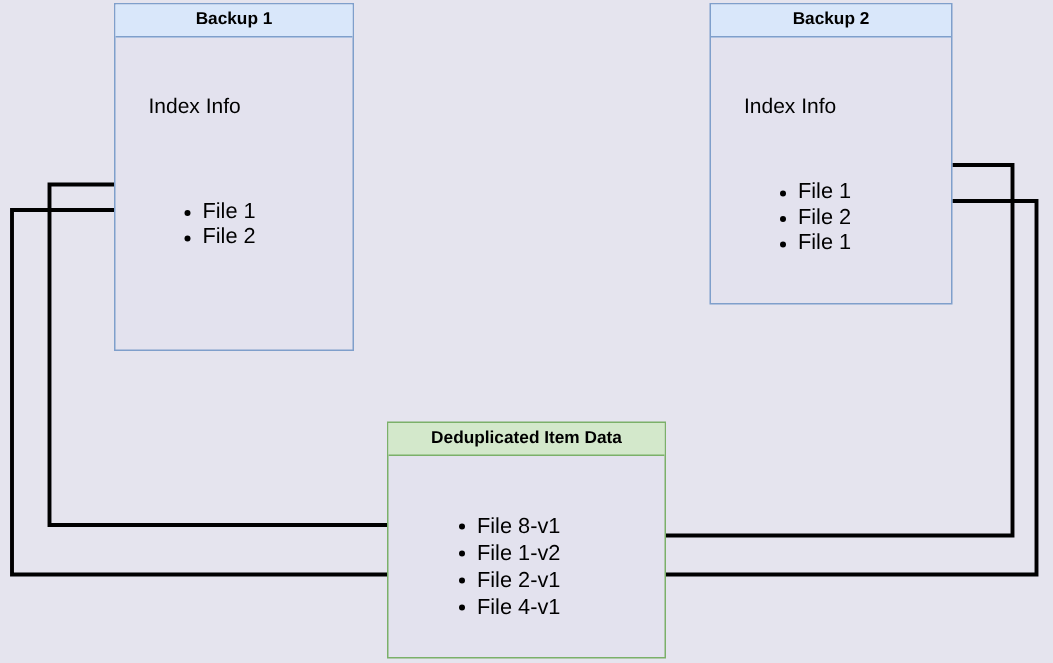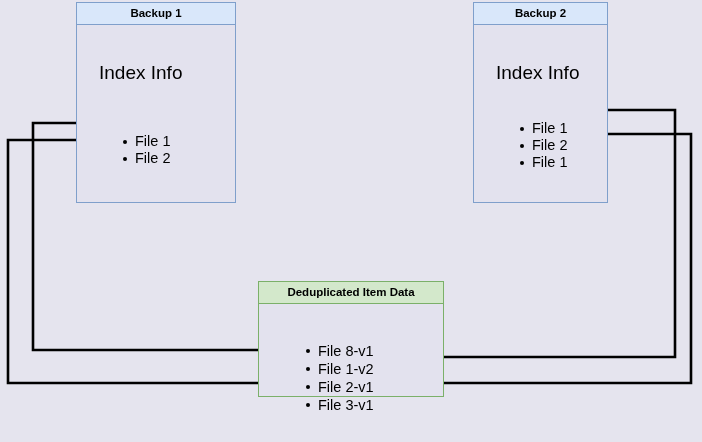--- a/index.html
+++ b/index.html
@@ -76,21 +76,21 @@
     border-color: #7bb069;
     background: #e3e2ee;
   }
   .box.green .box-title {
     background: #d3e8cb;
     border-bottom-color: #7bb069;
   }
   
   .index-label {
     position: absolute;
-    font-size: 19px;
+    font-size: 14px;
     color: #000;
     white-space: nowrap;
   }
   .filelist {
     position: absolute;
     margin: 0;
     padding: 0;
     list-style: none;
   }
   .filelist li {
@@ -132,48 +132,48 @@
 
     <path d="M118,123 L33,123 L33,350 L298,350" fill="none" stroke="#000000" stroke-width="2.6" marker-end="url(#arrowR)"></path>
 
     <path d="M118,140 L8,140 L8,383 L298,383" fill="none" stroke="#000000" stroke-width="2.6" marker-end="url(#arrowR)"></path>
 
     <path d="M603,110 L675,110 L675,357 L395,357" fill="none" stroke="#000000" stroke-width="2.6" marker-end="url(#arrowL)"></path>
 
     <path d="M597,134 L691,134 L691,383 L395,383" fill="none" stroke="#000000" stroke-width="2.6" marker-end="url(#arrowL)"></path>
   </svg>
 
-  <div class="box blue" style="left:76px; top:2px; width:160px; height:201px;">
+  <div class="box blue" style="left:76px; top:2px; width:160px; height:232px;">
     <div class="box-title">Backup 1</div>
     <div class="box-body">
       <div class="index-label" style="left:22px; top:37px;">Index Info</div>
       <ul class="filelist" style="left:45px; top:108px;">
         <li>File 1</li>
         <li>File 2</li>
       </ul>
     </div>
   </div>
 
-  <div class="box blue" style="left:473px; top:2px; width:135px; height:201px;">
+  <div class="box blue" style="left:473px; top:2px; width:162px; height:201px;">
     <div class="box-title">Backup 2</div>
     <div class="box-body">
       <div class="index-label" style="left:22px; top:37px;">Index Info</div>
       <ul class="filelist" style="left:45px; top:95px;">
         <li>File 1</li>
         <li>File 2</li>
         <li>File 1</li>
       </ul>
     </div>
   </div>
 
-  <div class="box green" style="left:258px; top:281px; width:186px; height:116px;">
+  <div class="box green" style="left:258px; top:281px; width:186px; height:158px;">
     <div class="box-title">Deduplicated Item Data</div>
     <div class="box-body">
       <ul class="filelist wide" style="left:46px; top:38px;">
         <li>File 8-v1</li>
         <li>File 1-v2</li>
         <li>File 2-v1</li>
-        <li>File 3-v1</li>
+        <li>File 4-v1</li>
       </ul>
     </div>
   </div>
 
 </div>
 
 </body></html>

